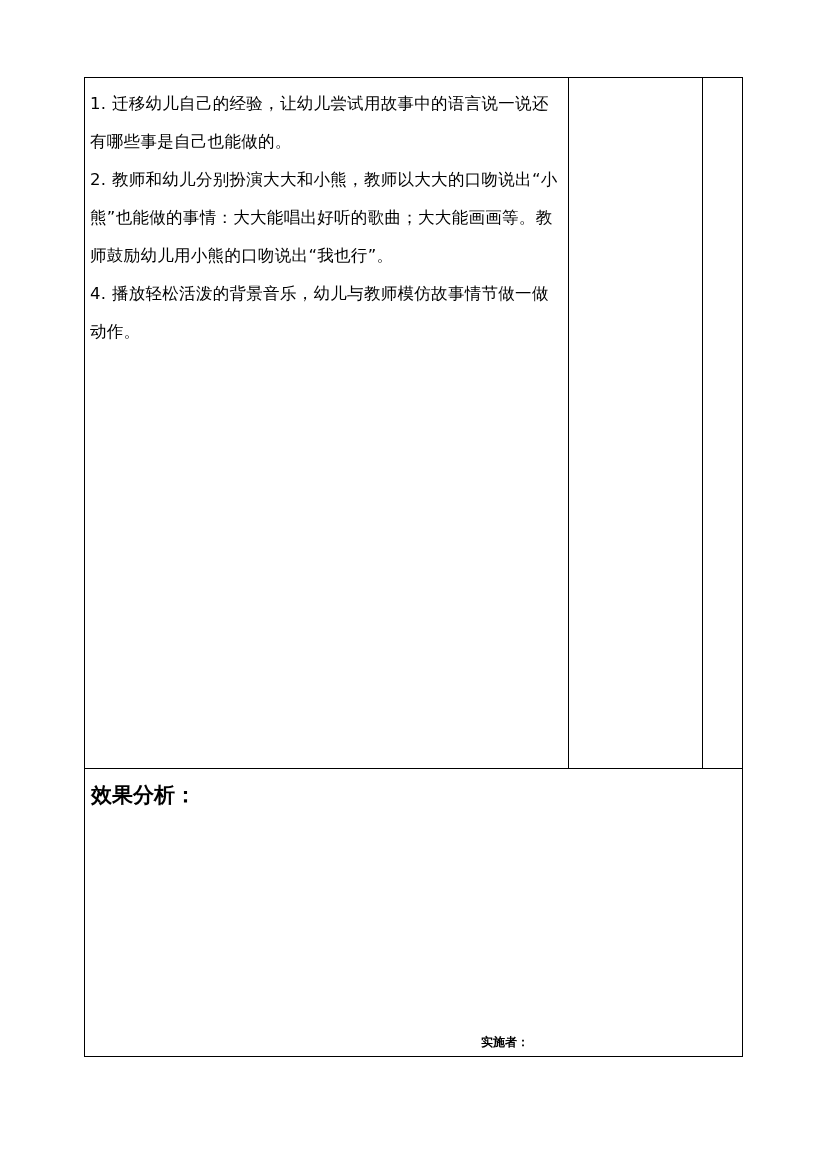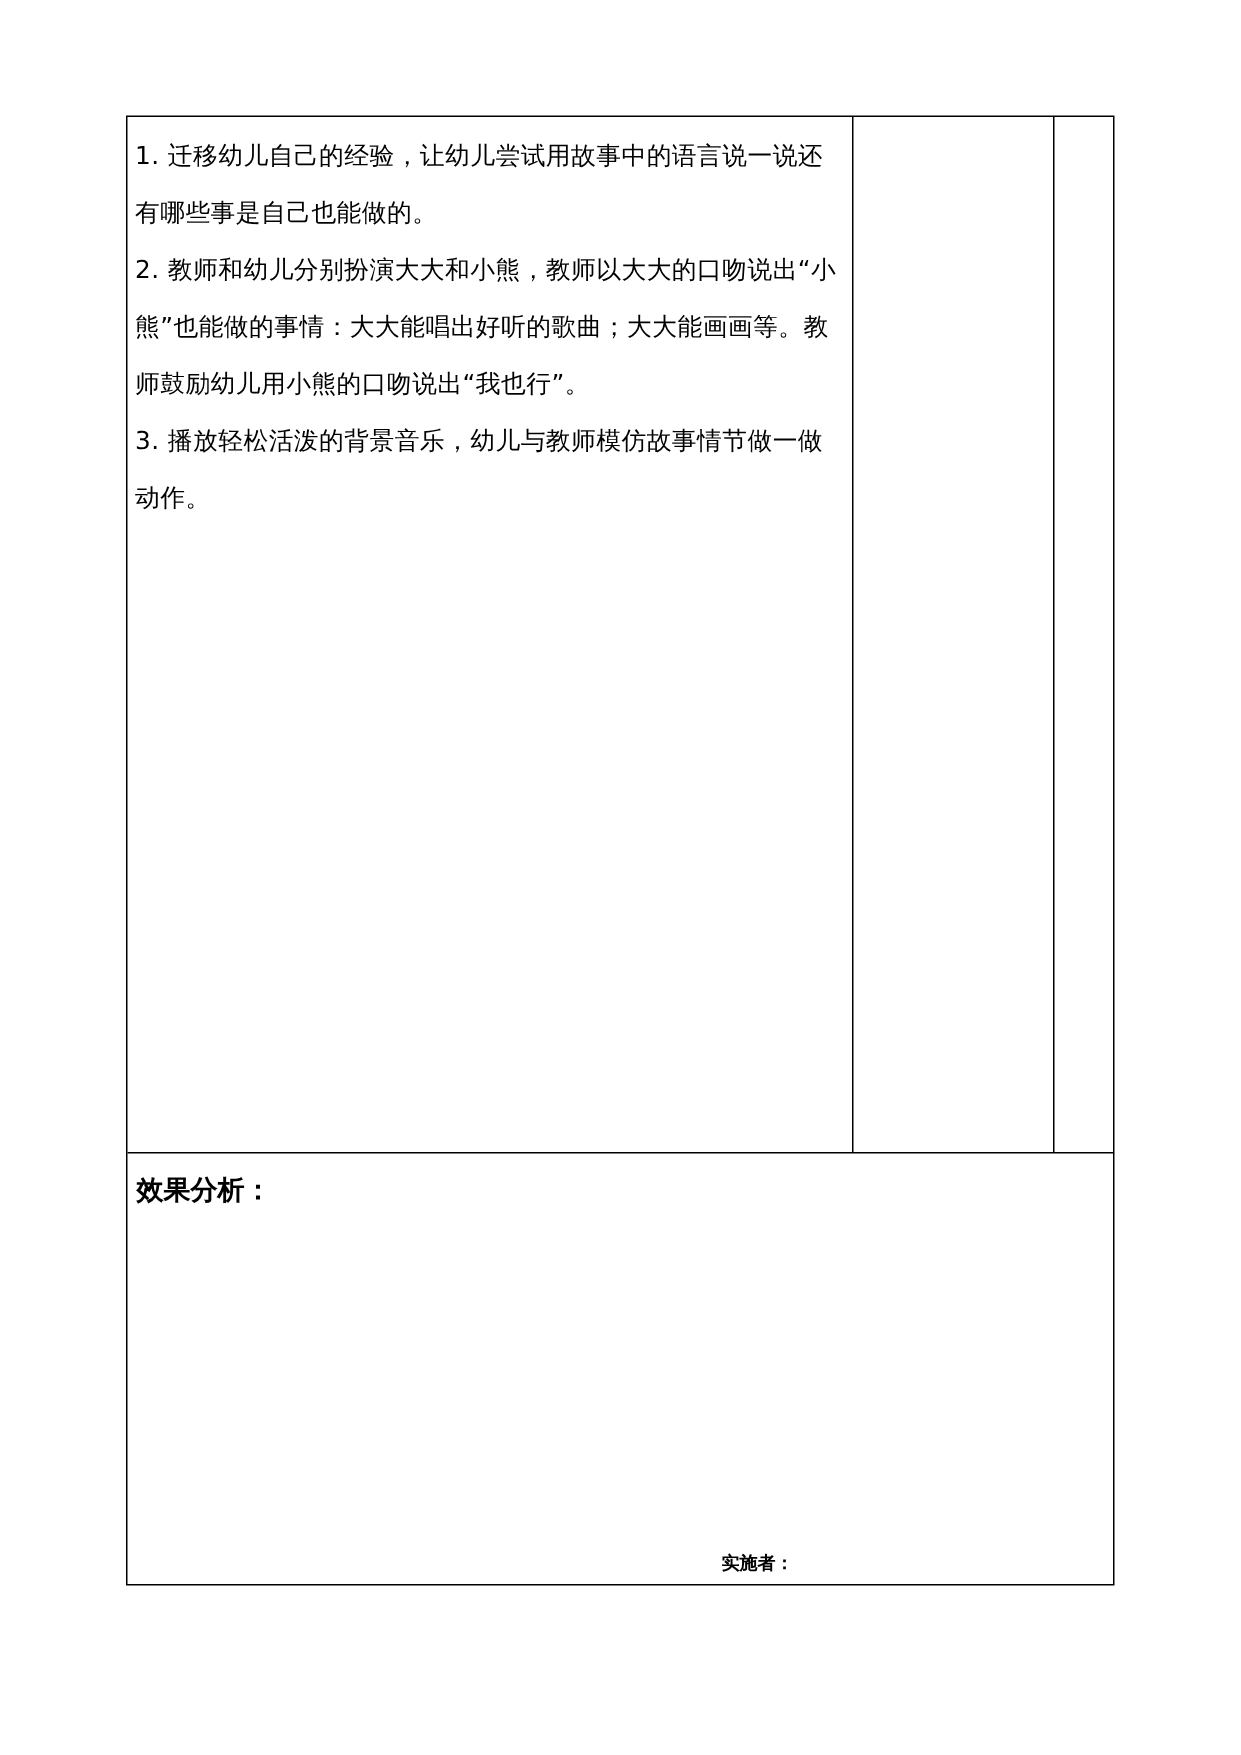--- a/index.html
+++ b/index.html
@@ -56,21 +56,21 @@
     flex: 1 1 auto;
   }
   .row-analysis {
     flex: 1 1 auto;
     border-top: 1px solid #000000;
     position: relative;
   }
   .analysis-label {
     display: inline-block;
     font-weight: bold;
-    font-size: 18px;
+    font-size: 21px;
     margin: 12px 0 0 6px;
   }
   .implementer-label {
     position: absolute;
     left: 396px;
     bottom: 5px;
     font-weight: bold;
     font-size: 12px;
     white-space: nowrap;
   }
@@ -80,21 +80,21 @@
 
 <div class="page">
 
   <div class="doc-table">
 
     <div class="row-process">
 
       <div class="cell-main">
         <p>1. 迁移幼儿自己的经验，让幼儿尝试用故事中的语言说一说还有哪些事是自己也能做的。</p>
         <p>2. 教师和幼儿分别扮演大大和小熊，教师以大大的口吻说出“小熊”也能做的事情：大大能唱出好听的歌曲；大大能画画等。教师鼓励幼儿用小熊的口吻说出“我也行”。</p>
-        <p>3. 播放轻松活泼的背景音乐，幼儿与教师模仿故事情节做一做动作。</p>
+        <p>4. 播放轻松活泼的背景音乐，幼儿与教师模仿故事情节做一做动作。</p>
       </div>
 
       <div class="cell-mid"></div>
 
       <div class="cell-right"></div>
 
     </div>
 
     <div class="row-analysis">
       <span class="analysis-label">效果分析：</span>

